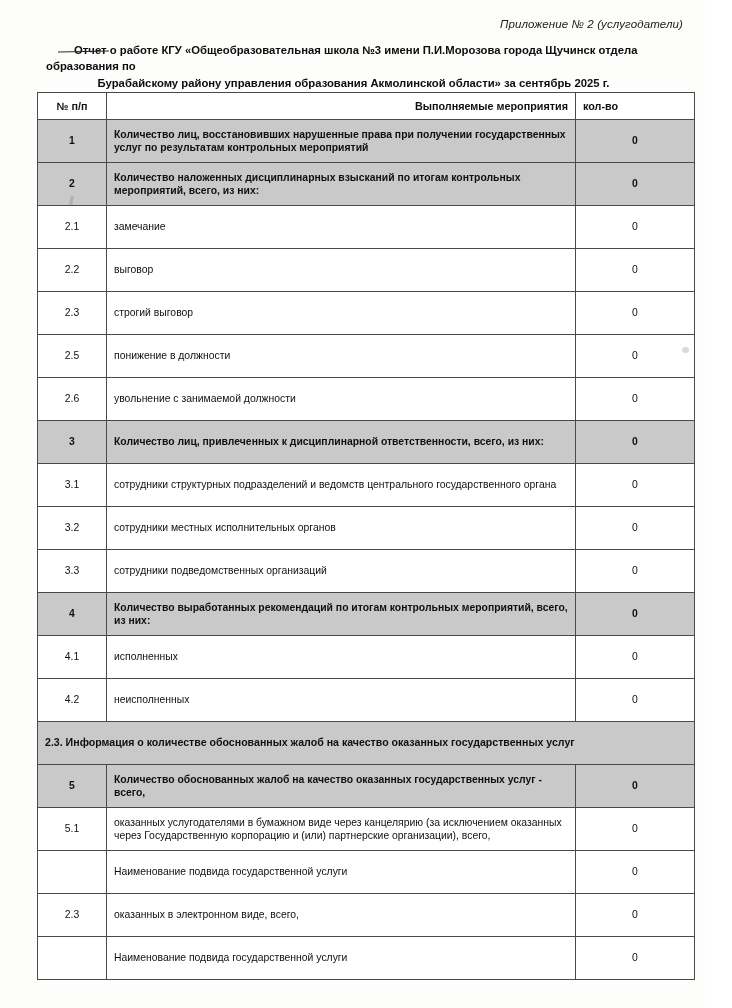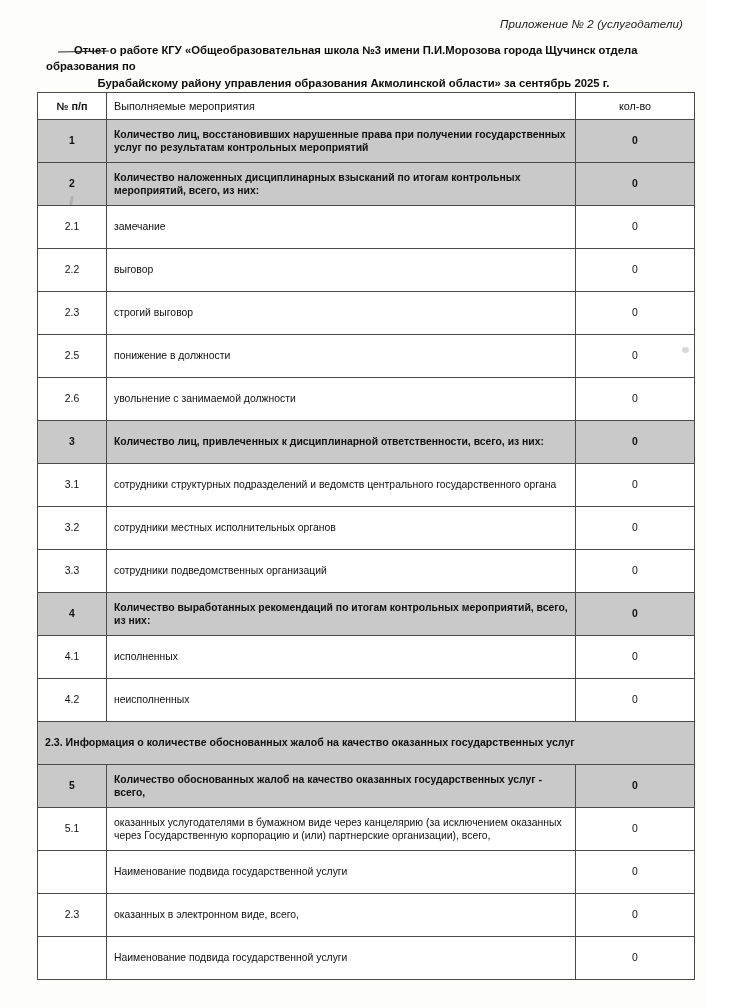--- a/index.html
+++ b/index.html
@@ -80,28 +80,28 @@
     vertical-align: middle;
     line-height: 1.3;
   }
   th.h-num {
     width: 54px;
     text-align: center;
     font-weight: bold;
     font-size: 10.8px;
   }
   th.h-mid {
-    text-align: left;
-    font-weight: normal;
+    text-align: right;
+    font-weight: bold;
     font-size: 10.8px;
   }
   th.h-cnt {
     width: 104px;
-    text-align: center;
-    font-weight: normal;
+    text-align: left;
+    font-weight: bold;
     font-size: 10.8px;
   }
   td.num {
     width: 54px;
     text-align: center;
     font-size: 10.4px;
   }
   td.cnt {
     width: 104px;
     text-align: center;

